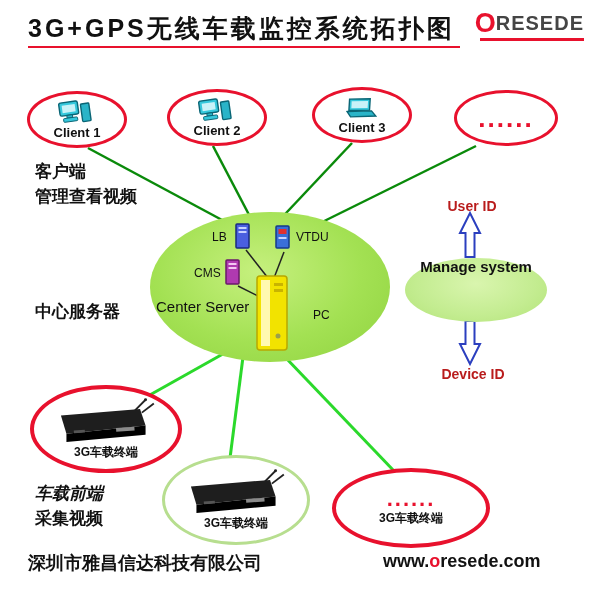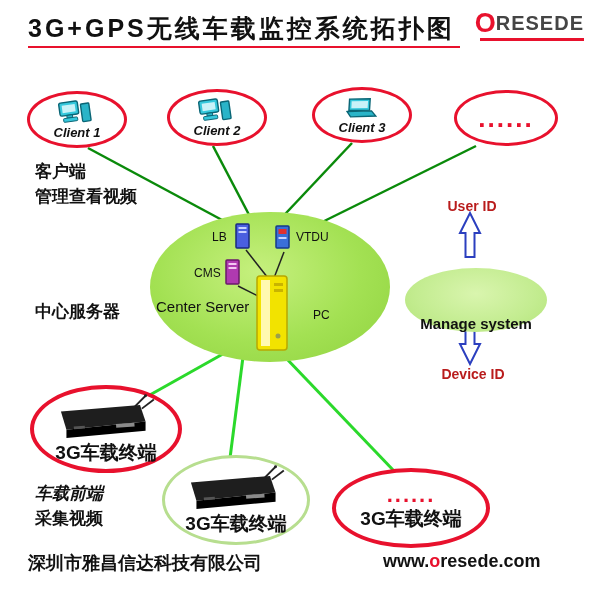--- a/index.html
+++ b/index.html
@@ -15,44 +15,44 @@
   .logo-rest { color:#454545; font-size:20px; font-weight:bold; letter-spacing:1px; }
   .logo-underline { right:16px; top:38px; width:104px; height:3px; background:#e8112d; z-index:3; }
 
   
   .overlay { left:0; top:0; z-index:1; }
 
   
   .red-ellipse { border:3px solid #e8112d; border-radius:50%; background:#fff;
                  display:flex; flex-direction:column; align-items:center; justify-content:center;
                  z-index:2; }
-  .client-label { font-size:13px; font-weight:bold; color:#111; margin-top:-4px;font-style:italic; }
+  .client-label { font-size:13px; font-weight:bold; color:#111; margin-top:-4px; }
   .dots-text { color:#e8112d; font-size:26px; font-weight:bold; letter-spacing:2px; line-height:20px; }
 
   
   .cn-label { font-size:17px; font-weight:bold; color:#111; z-index:2; }
 
   
   .center-ellipse { left:150px; top:212px; width:240px; height:150px; border-radius:50%;
                     background:radial-gradient(ellipse at 45% 40%, #c6f07e 0%, #a3e153 55%, #8fd23f 100%);
                     z-index:2; }
   .mini-label { position:absolute; font-size:12px; font-weight:normal; color:#111; }
   .center-server-label { position:absolute; left:6px; top:86px; font-size:15px; font-weight:normal; color:#101010; }
 
   
-  .manage-ellipse { left:405px; top:268px; width:142px; height:64px; border-radius:50%;
+  .manage-ellipse { left:405px; top:258px; width:142px; height:64px; border-radius:50%;
                     background:radial-gradient(ellipse at 50% 40%, #d9f5ae 0%, #c3ec90 60%, #b2e378 100%);
-                    display:flex; align-items:flex-end; justify-content:center; z-index:2; }
+                    display:flex; align-items:flex-start; justify-content:center; z-index:2; }
   .manage-text { font-size:15px; font-weight:bold; color:#111; }
   .id-label { font-size:14px; font-weight:bold; color:#b91c1c; text-align:center; z-index:2; }
 
   
   .terminal-ellipse { border-radius:50%; background:#fff; display:flex; flex-direction:column;
                       align-items:center; justify-content:center; z-index:2; }
-  .terminal-label { font-size:19px; font-weight:bold; color:#111; margin-top:1px; }
+  .terminal-label { font-size:12px; font-weight:bold; color:#111; margin-top:1px; }
   .t-left  { left:30px;  top:385px; width:152px; height:88px; border:4px solid #e8112d; }
   .t-mid   { left:162px; top:455px; width:148px; height:90px; border:3px solid #b7de8f; }
   .t-right { left:332px; top:468px; width:158px; height:80px; border:4px solid #e8112d; }
 
   
   .company { left:28px; top:551px; font-size:18px; font-weight:bold; color:#111; z-index:3; }
   .website { left:383px; top:551px; font-size:18px; font-weight:bold; color:#111; z-index:3; white-space:nowrap; }
   .website .red-o { color:#e8112d; }
 </style>
 </head>

